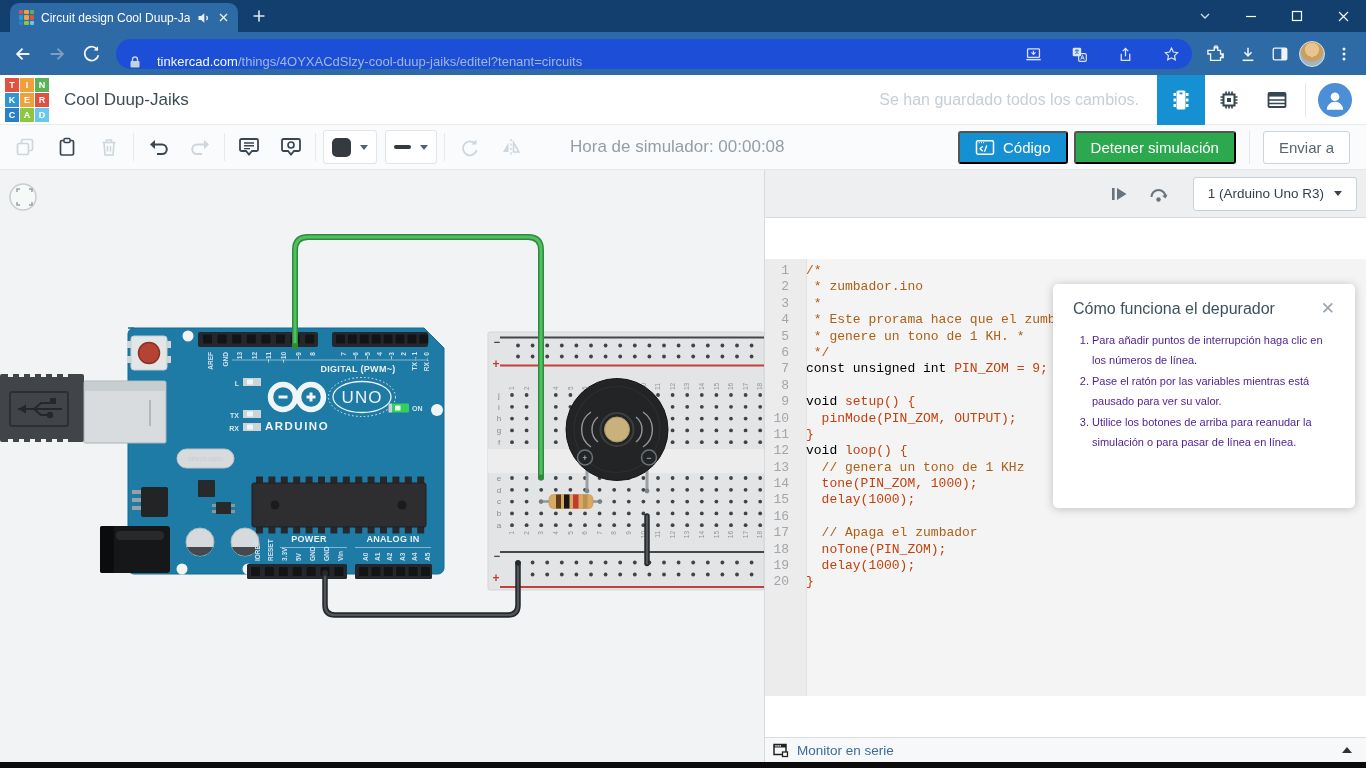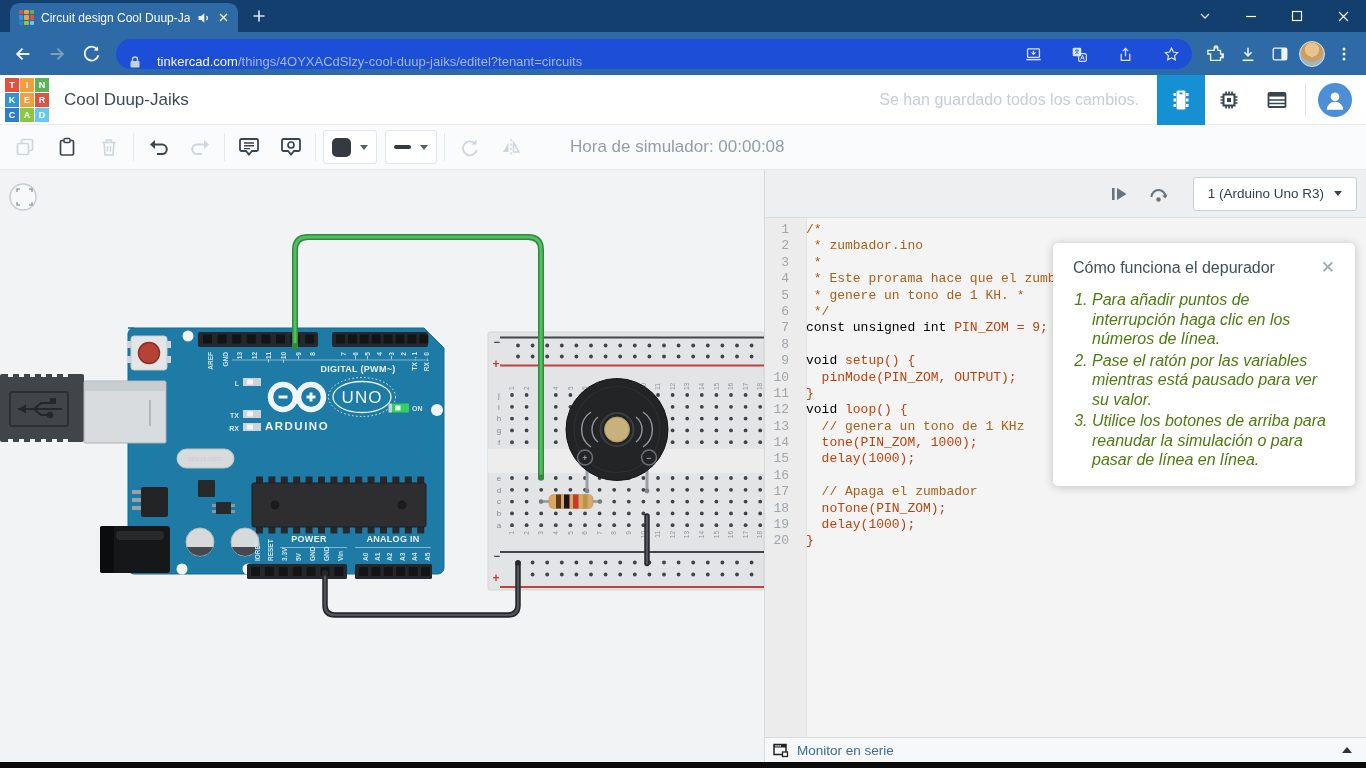--- a/index.html
+++ b/index.html
@@ -64,21 +64,21 @@
   .btn-code { background:#1590d2; color:#fff; margin-right:6px; }
   .btn-stop { background:#2ca94f; color:#fff; }
   .btn-send { background:#fff; color:#57666f; border:1px solid #ccd4da; margin:0 12px 0 0; }
   .tb-right .tb-sep2 { width:1px; height:34px; background:#e4e8ea; margin:0 13px; }
 
   
   .workspace { flex:1; display:flex; min-height:0; position:relative; }
   .canvas { width:764px; background:#f1f3f4; position:relative; }
   .canvas svg { position:absolute; left:0; top:0; }
   .v-divider { width:1px; background:#d6dadd; }
-  .right-panel { flex:1; display:flex; flex-direction:column; min-width:0; }
+  .right-panel { flex:1; display:flex; flex-direction:column; min-width:0;gap:41px; }
   .debug-bar { height:48px; background:#edeff1; border-bottom:1px solid #dadde0;
     display:flex; align-items:center; justify-content:flex-end; }
   .dbg-ic { width:40px; height:36px; display:flex; align-items:center; justify-content:center; color:#6a737b; }
   .board-select { height:34px; background:#fff; border:1px solid #c9d0d6; border-radius:3px;
     display:flex; align-items:center; gap:10px; padding:0 14px; margin:0 9px 0 14px;
     font-size:13.5px; color:#333f48; }
 
   .code-area { flex:1; position:relative; background:#f4f4f4; overflow:hidden;
     font-family:"Liberation Mono", monospace; font-size:13px; }
   .gutter-stripe { position:absolute; left:0; top:0; bottom:0; width:42px; background:#ececec; border-right:1px solid #e2e2e2; }
@@ -90,21 +90,21 @@
   .tk-kw { color:#000000; }
   .tk-pl { color:#c2410c; }
 
   .popup { position:absolute; left:288px; top:25px; width:302px; min-height:224px;
     background:#fff; border-radius:5px; box-shadow:0 1px 10px rgba(0,0,0,.22);
     font-family:"Liberation Sans", sans-serif; padding:16px 18px 14px 20px; }
   .popup-head { display:flex; align-items:flex-start; }
   .popup-title { font-size:16px; color:#3e525e; flex:1; }
   .popup-close { color:#9aa5ad; font-size:17px; line-height:17px; padding:0 2px; }
   .popup ol { margin:13px 0 0; padding-left:19px; }
-  .popup li { font-size:16px; color:#4d7c0f; line-height:19.5px; margin-bottom:2px;font-style:italic; }
+  .popup li { font-size:11px; color:#4c1d95; line-height:19.5px; margin-bottom:2px; }
 
   .serial-bar { height:25px; background:#f7f8f9; border-top:1px solid #d9dde0;
     display:flex; align-items:center; padding:0 14px 0 8px; gap:8px; }
   .serial-label { color:#3a6d9c; font-size:13.5px; flex:1; }
   .caret-up { width:0; height:0; border-left:5px solid transparent; border-right:5px solid transparent; border-bottom:6px solid #333; }
 
   .bottom-strip { height:6px; background:#0b0b0b; }
 
   
   svg text { font-family:"Liberation Sans", sans-serif; }
@@ -372,20 +372,37 @@
         </svg>
     </span>
     <span class="tb-ic disabled">
       <svg width="24" height="22" viewBox="0 0 24 22">
           <path d="M12,3 V19" stroke="currentColor" stroke-width="1.4" stroke-dasharray="2.2,2.2"></path>
           <path d="M9.5,6.5 L4,16 h5.5 z" fill="currentColor"></path>
           <path d="M14.5,6.5 L20,16 h-5.5 z" stroke="currentColor" stroke-width="1.5" fill="none"></path>
         </svg>
     </span>
     <span class="sim-time">Hora de simulador: 00:00:08</span>
+    <div class="tb-right">
+      <button class="btn btn-code">
+        <svg width="20" height="17" viewBox="0 0 22 19">
+            <rect x="1.5" y="2" width="19" height="15" rx="1.5" stroke="#fff" stroke-width="1.7" fill="none"></rect>
+            <path d="M4,4 h1 M6.5,4 h1 M9,4 h1" stroke="#fff" stroke-width="1.3"></path>
+            <path d="M8.5,8 L5.5,10.8 l3,2.8 M13,7.3 l-2.6,7" stroke="#fff" stroke-width="1.5" fill="none"></path>
+          </svg>
+        <span>Código</span>
+      </button>
+      <button class="btn btn-stop">
+        <span>Detener simulación</span>
+      </button>
+      <div class="tb-sep2"></div>
+      <button class="btn btn-send">
+        <span>Enviar a</span>
+      </button>
+    </div>
   </div>
 
   <div class="workspace">
     <div class="canvas">
       <svg id="circuit" width="764" height="592" viewBox="0 0 764 592">
 
         <g>
           <circle cx="23" cy="27" r="13" fill="#f7f9f9" stroke="#c7ced3" stroke-width="1.5"></circle>
           <path d="M17,22 v-3 h3 M29,19 h3 v3 M32,32 v3 h-3 M20,35 h-3 v-3" stroke="#98a2a9" stroke-width="1.5" fill="none"></path>
         </g>

